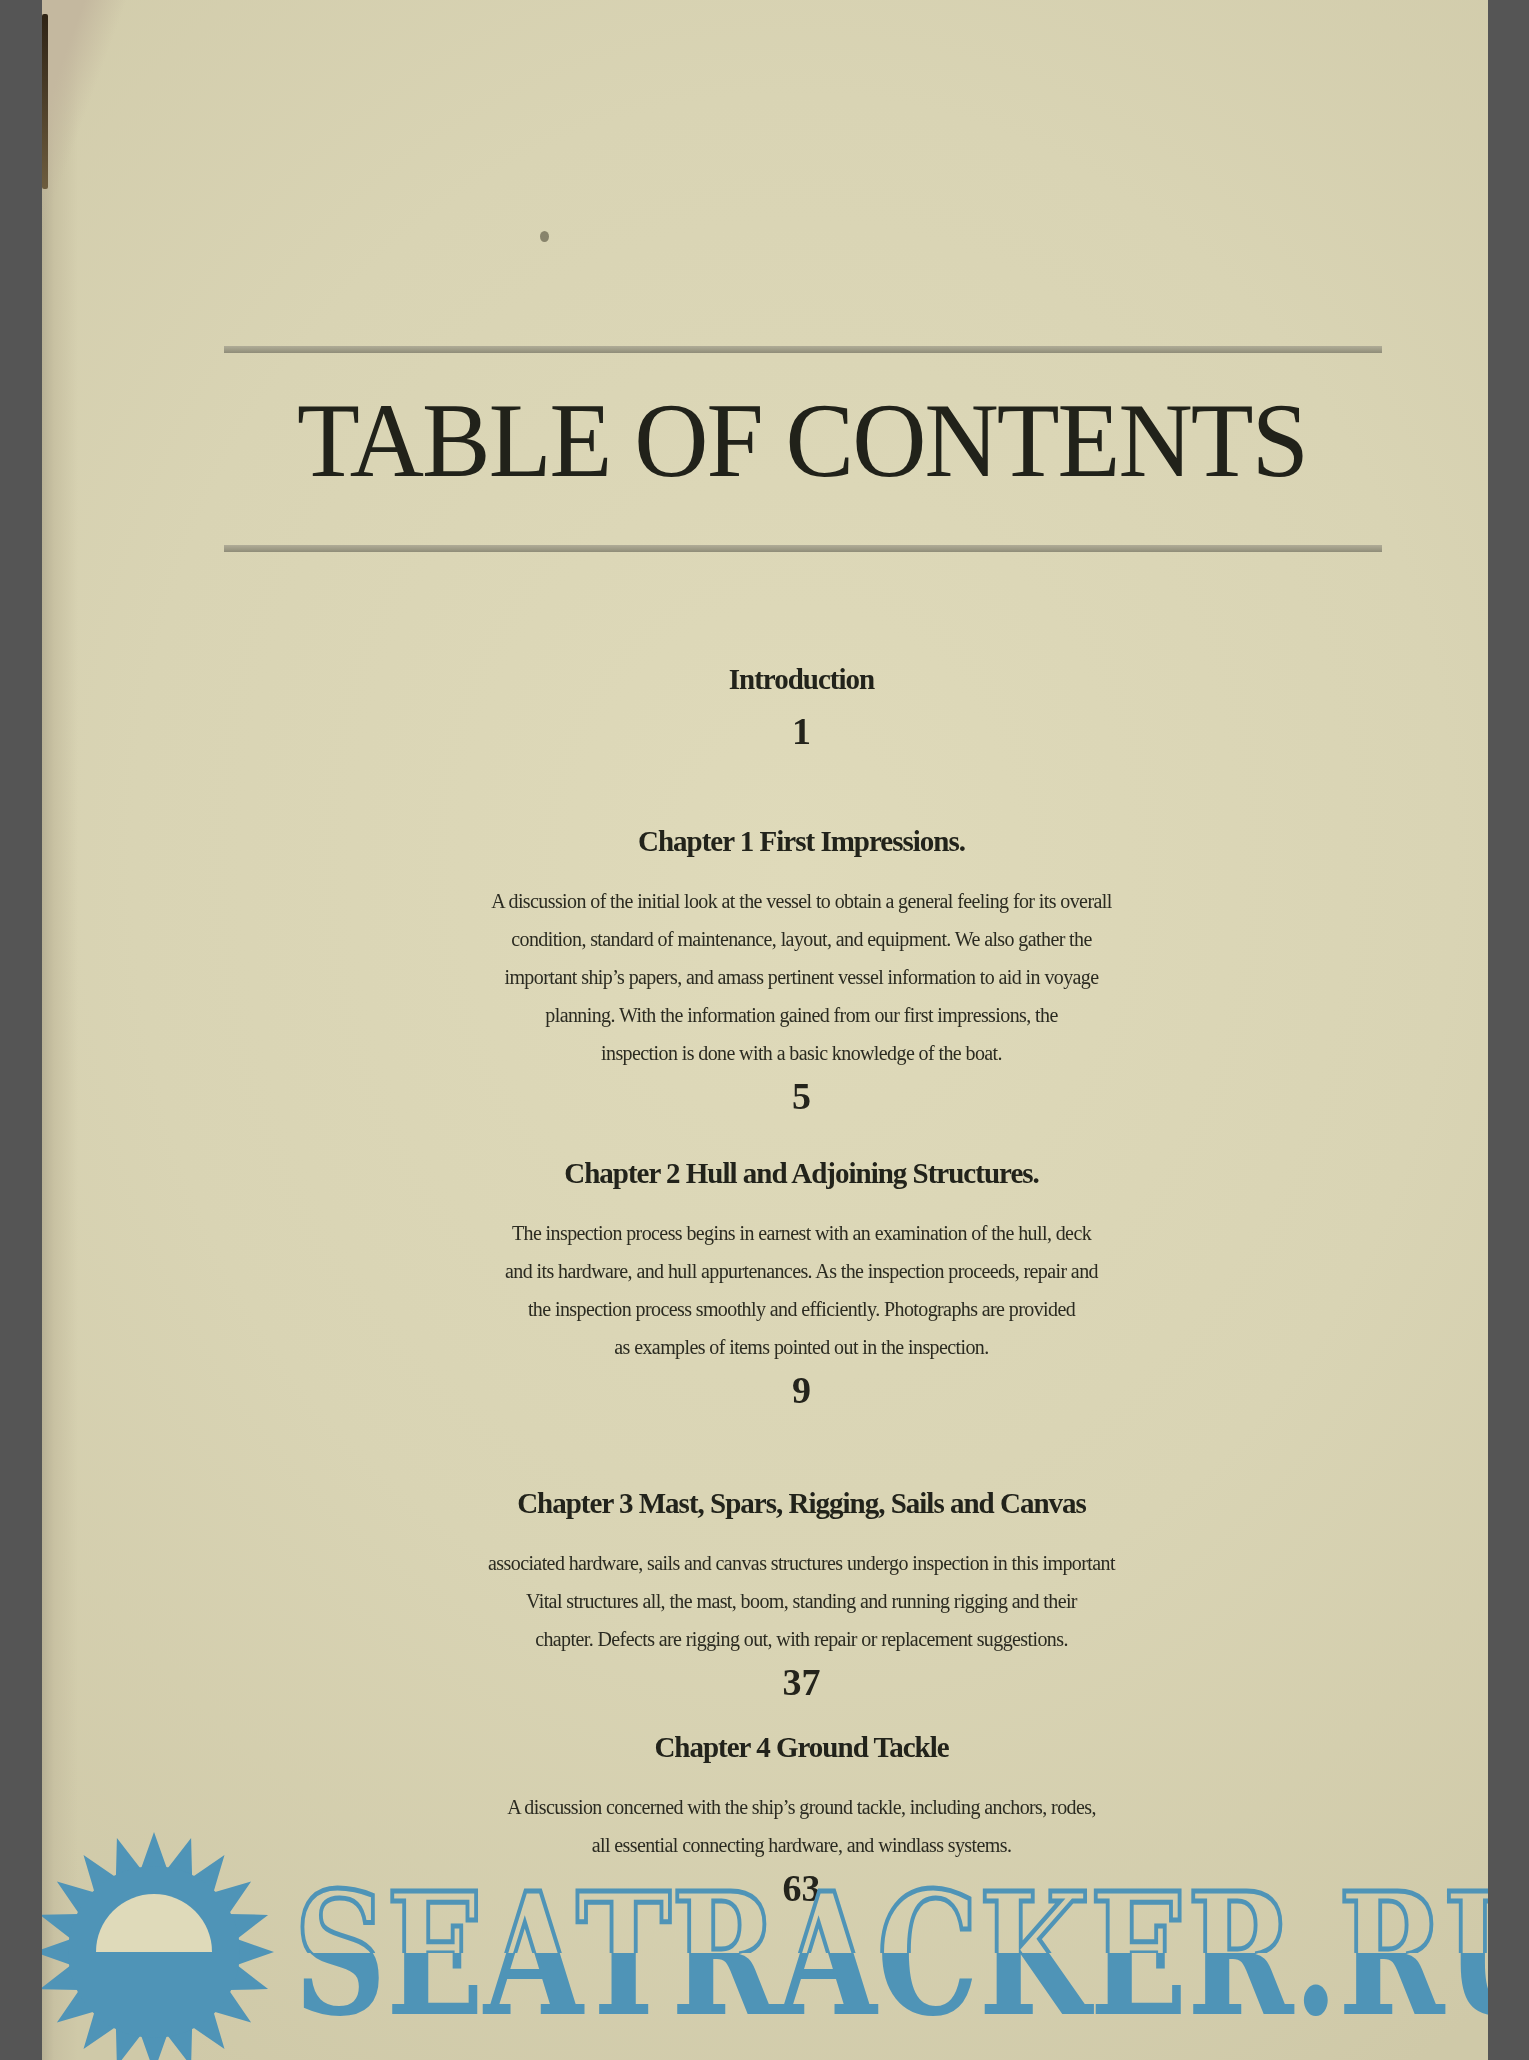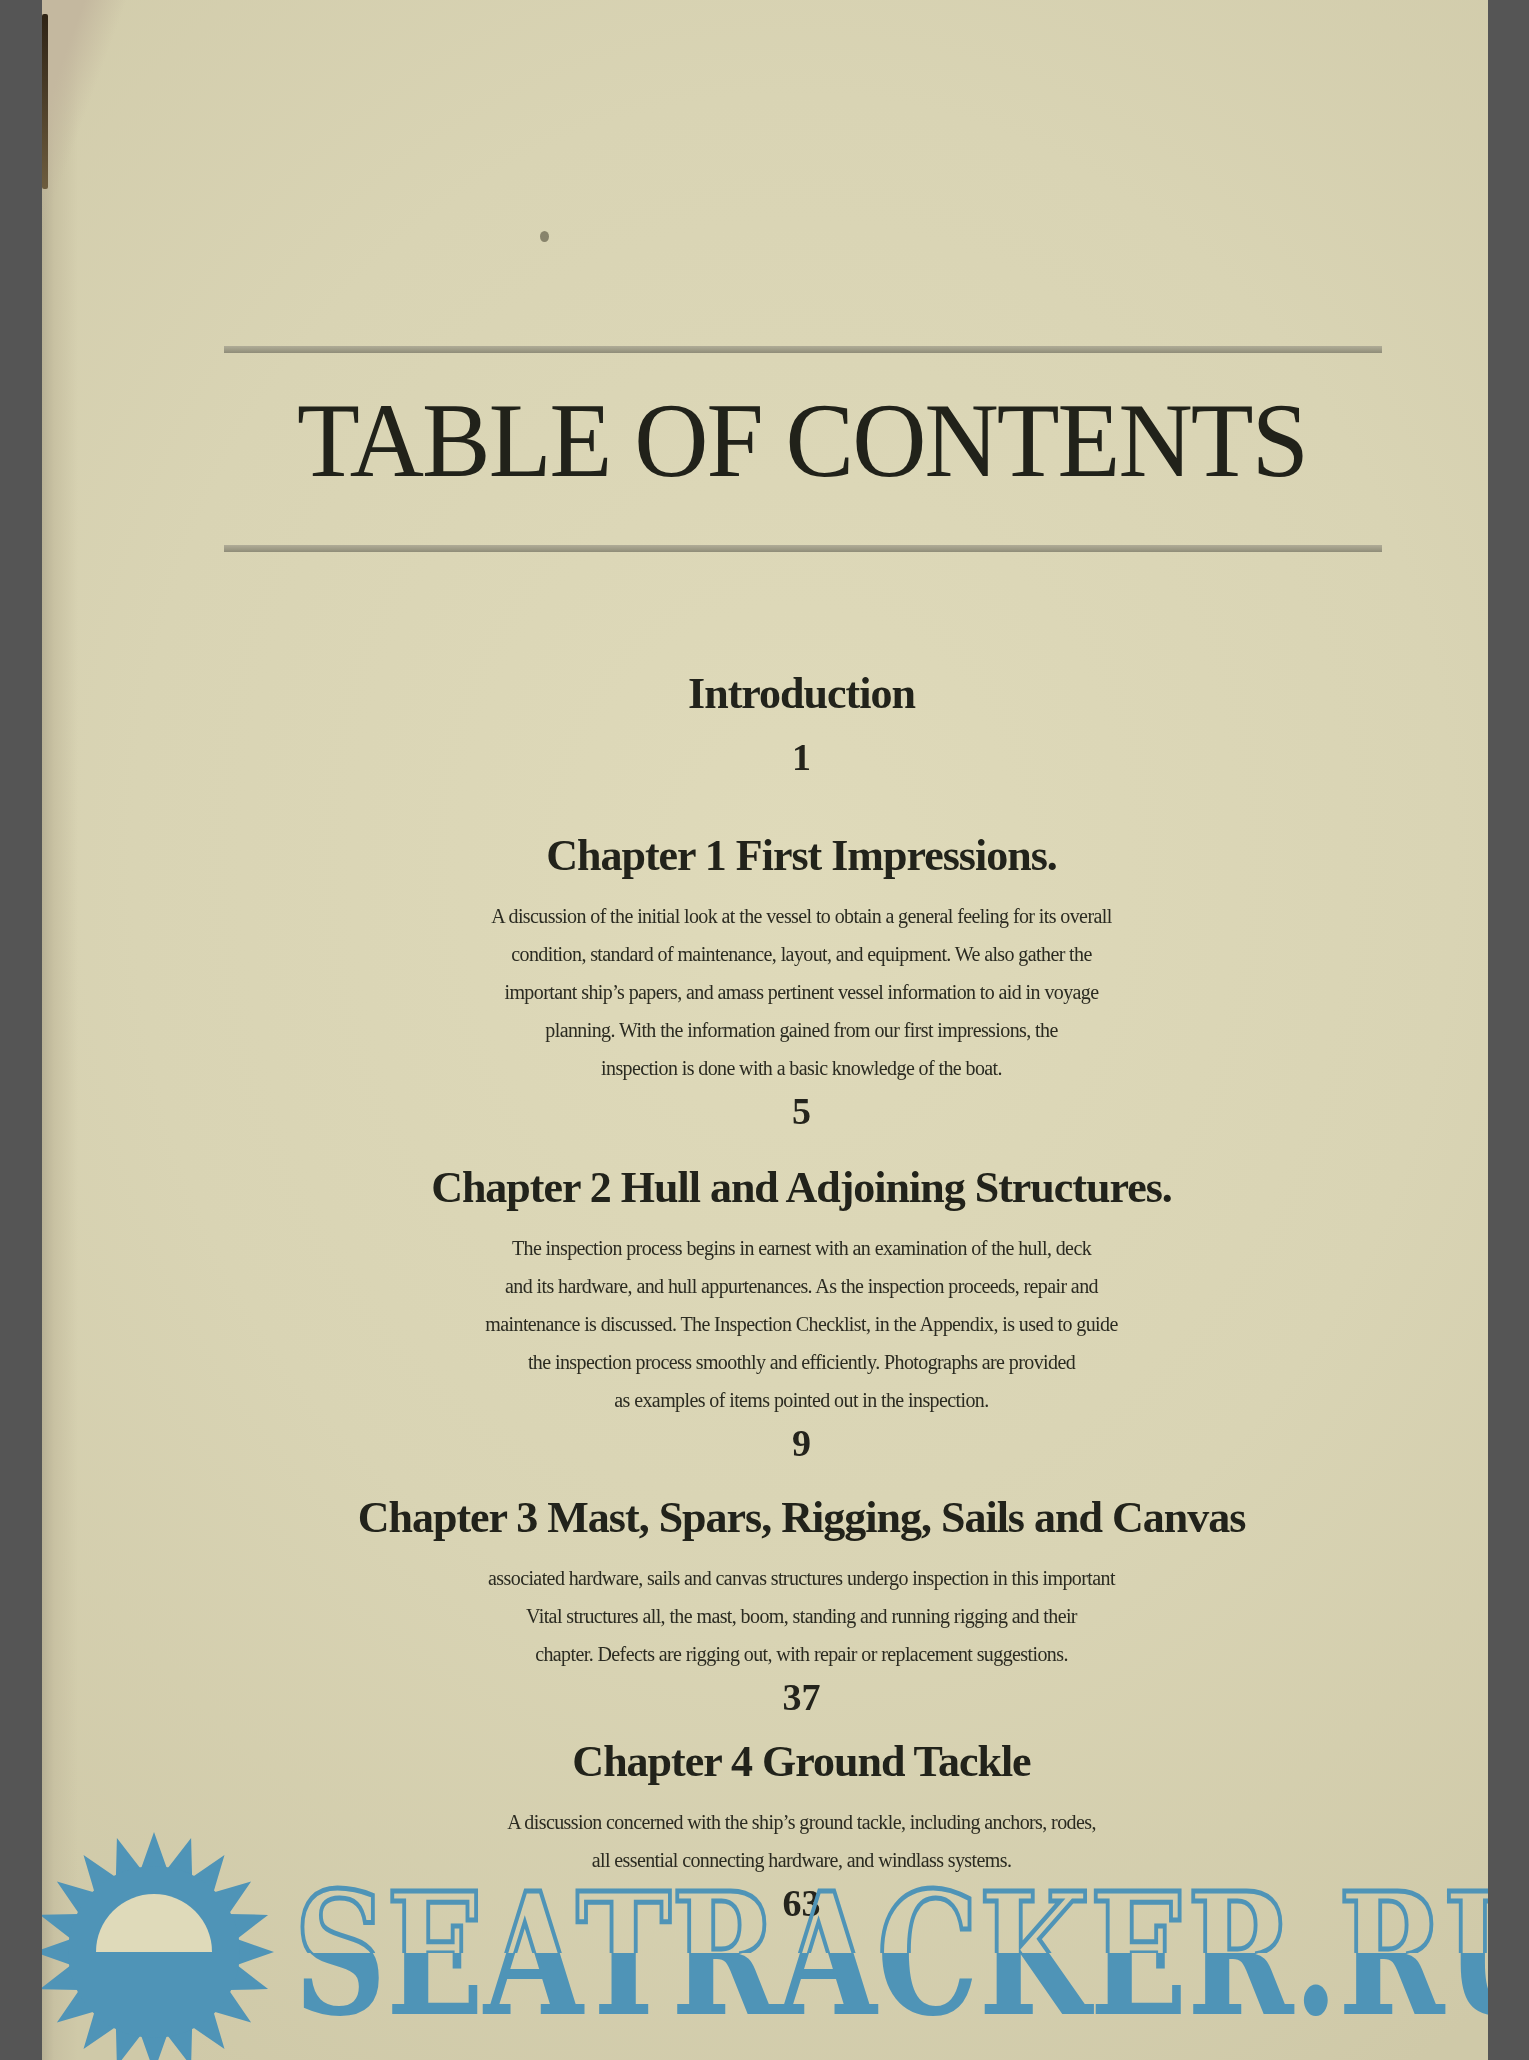--- a/index.html
+++ b/index.html
@@ -46,21 +46,21 @@
     transform:scaleX(.97);transform-origin:center;
     white-space:nowrap;
   }
   .section{position:absolute;left:0;width:1160px;}
   .section:nth-child(1){top:652px;}
   .section:nth-child(2){top:814px;}
   .section:nth-child(3){top:1146px;}
   .section:nth-child(4){top:1476px;}
   .section:nth-child(5){top:1720px;}
   .section h2{
-    margin:14px;font-size:44px;line-height:55px;font-weight:700;
+    margin:0;font-size:29px;line-height:55px;font-weight:700;
     letter-spacing:-1px;color:#22231b;white-space:nowrap;
   }
   .section .desc{margin-top:13px;}
   .section .desc .line{
     font-size:20px;line-height:38px;letter-spacing:-.6px;
     color:#2b2b21;white-space:nowrap;
   }
   .section .pagenum{
     margin-top:2px;font-size:38px;line-height:44px;font-weight:700;color:#24241c;
   }
@@ -98,21 +98,20 @@
             <div class="line">inspection is done with a basic knowledge of the boat.</div>
           </div>
       <div class="pagenum">5</div>
     </div>
 
     <div class="section">
       <h2>Chapter 2 Hull and Adjoining Structures.</h2>
       <div class="desc">
             <div class="line">The inspection process begins in earnest with an examination of the hull, deck</div>
             <div class="line">and its hardware, and hull appurtenances. As the inspection proceeds, repair and</div>
-            <div class="line">maintenance is discussed. The Inspection Checklist, in the Appendix, is used to guide</div>
             <div class="line">the inspection process smoothly and efficiently. Photographs are provided</div>
             <div class="line">as examples of items pointed out in the inspection.</div>
           </div>
       <div class="pagenum">9</div>
     </div>
 
     <div class="section">
       <h2>Chapter 3 Mast, Spars, Rigging, Sails and Canvas</h2>
       <div class="desc">
             <div class="line">associated hardware, sails and canvas structures undergo inspection in this important</div>

